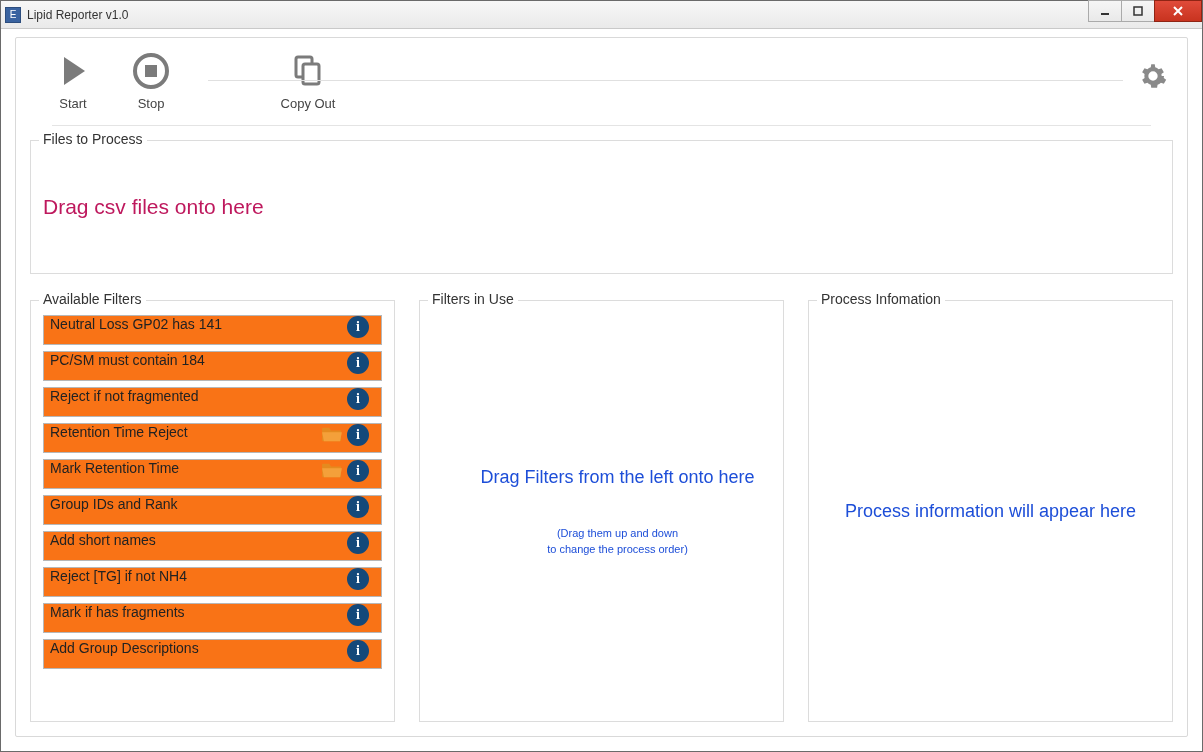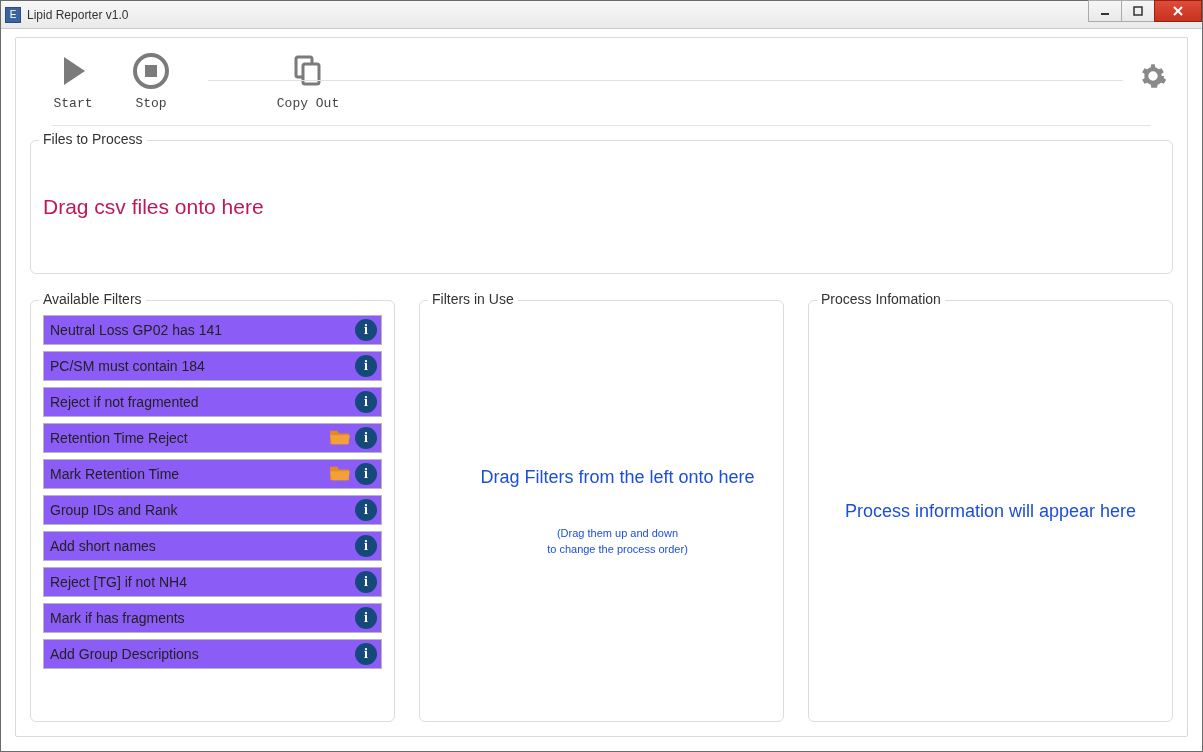--- a/index.html
+++ b/index.html
@@ -80,21 +80,20 @@
     padding: 10px 14px 14px 14px;
     display: flex;
     flex-direction: column;
   }
 
   .toolbar-row {
     display: flex;
     align-items: center;
     padding: 0 8px 6px 8px;
     position: relative;
-    font-family: Liberation Mono, monospace;
   }
   .tool-item {
     display: flex;
     flex-direction: column;
     align-items: center;
     width: 70px;
     margin-right: 8px;
   }
   .tool-item .icon-slot {
     width: 46px; height: 46px;
@@ -120,21 +119,21 @@
     color: #8a8a8a;
   }
   .hr-under-toolbar {
     height: 0;
     border-top: 1px solid #e4e4e4;
     margin: 8px 22px 14px 22px;
   }
 
   .fieldset {
     border: 1px solid #dcdcdc;
-    border-radius: 6px;
+    border-radius: 0;
     position: relative;
     padding: 12px;
   }
   .fieldset > .legend {
     position: absolute;
     top: -10px; left: 8px;
     background: #fff;
     padding: 0 4px;
     font-size: 14px;
     color: #333;
@@ -165,25 +164,25 @@
   .filter-list {
     display: flex;
     flex-direction: column;
     gap: 6px;
     padding-top: 2px;
   }
   .filter-item {
     border: 1px solid #b7b7b7;
     height: 30px;
     display: flex;
-    align-items: center;
-    padding: 0 4px 0 6px;
+    align-items: flex-start;
+    padding: 0 12px 0 6px;
     font-size: 14px;
     color: #222;
-    background: #8b5cf6;
+    background: #f97316;
   }
   .filter-item .label { flex:1; }
   .filter-item .icons { display:flex; align-items:center; gap:4px; }
   .info-icon {
     width: 22px; height: 22px;
     border-radius: 50%;
     background: #14497a;
     color: #fff;
     display:flex; align-items:center; justify-content:center;
     font-weight: bold;

